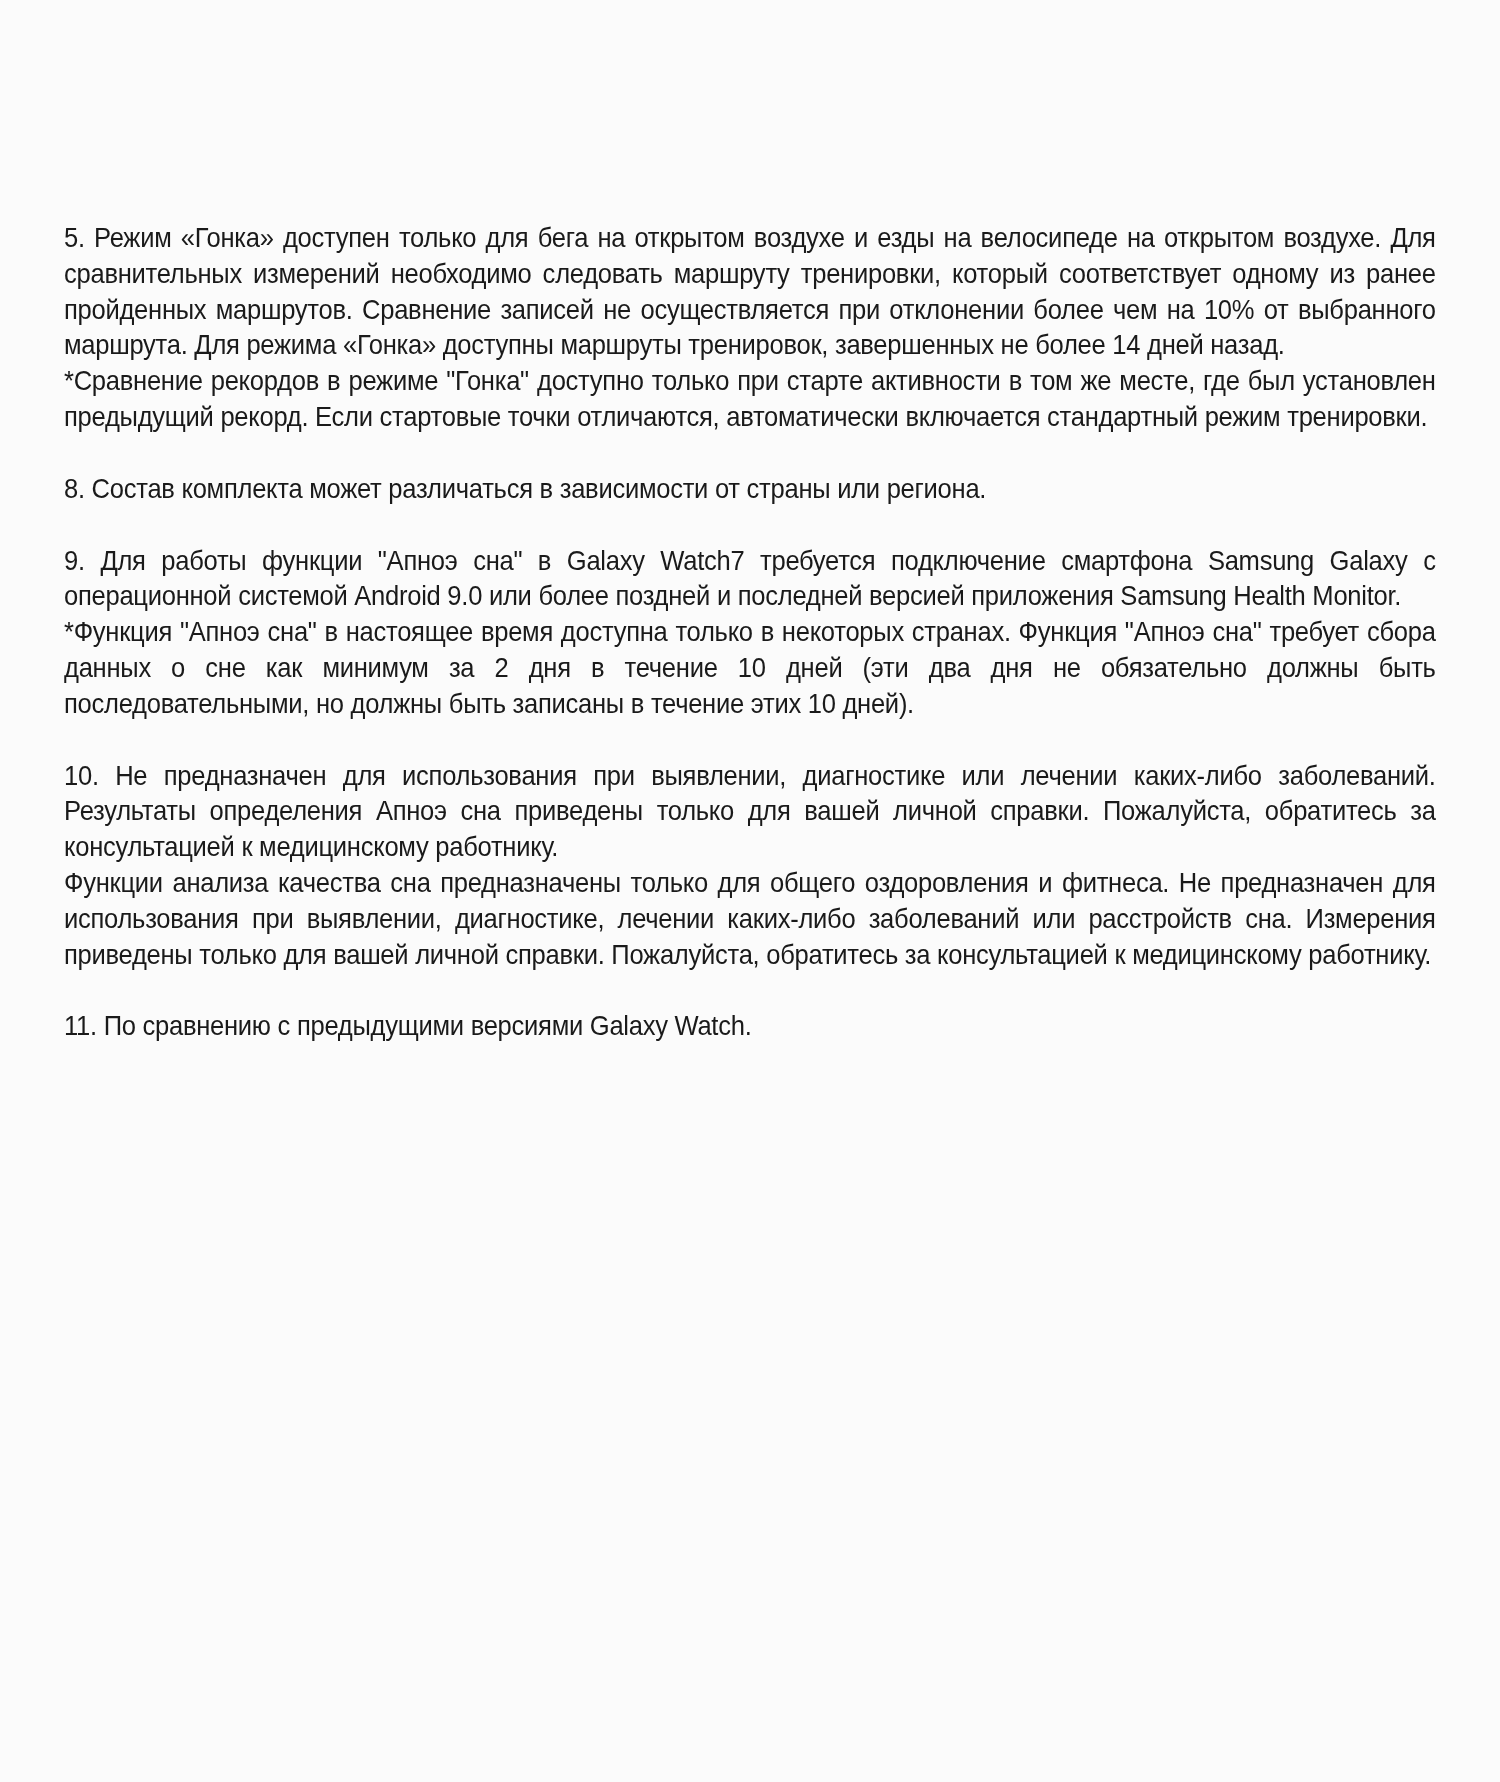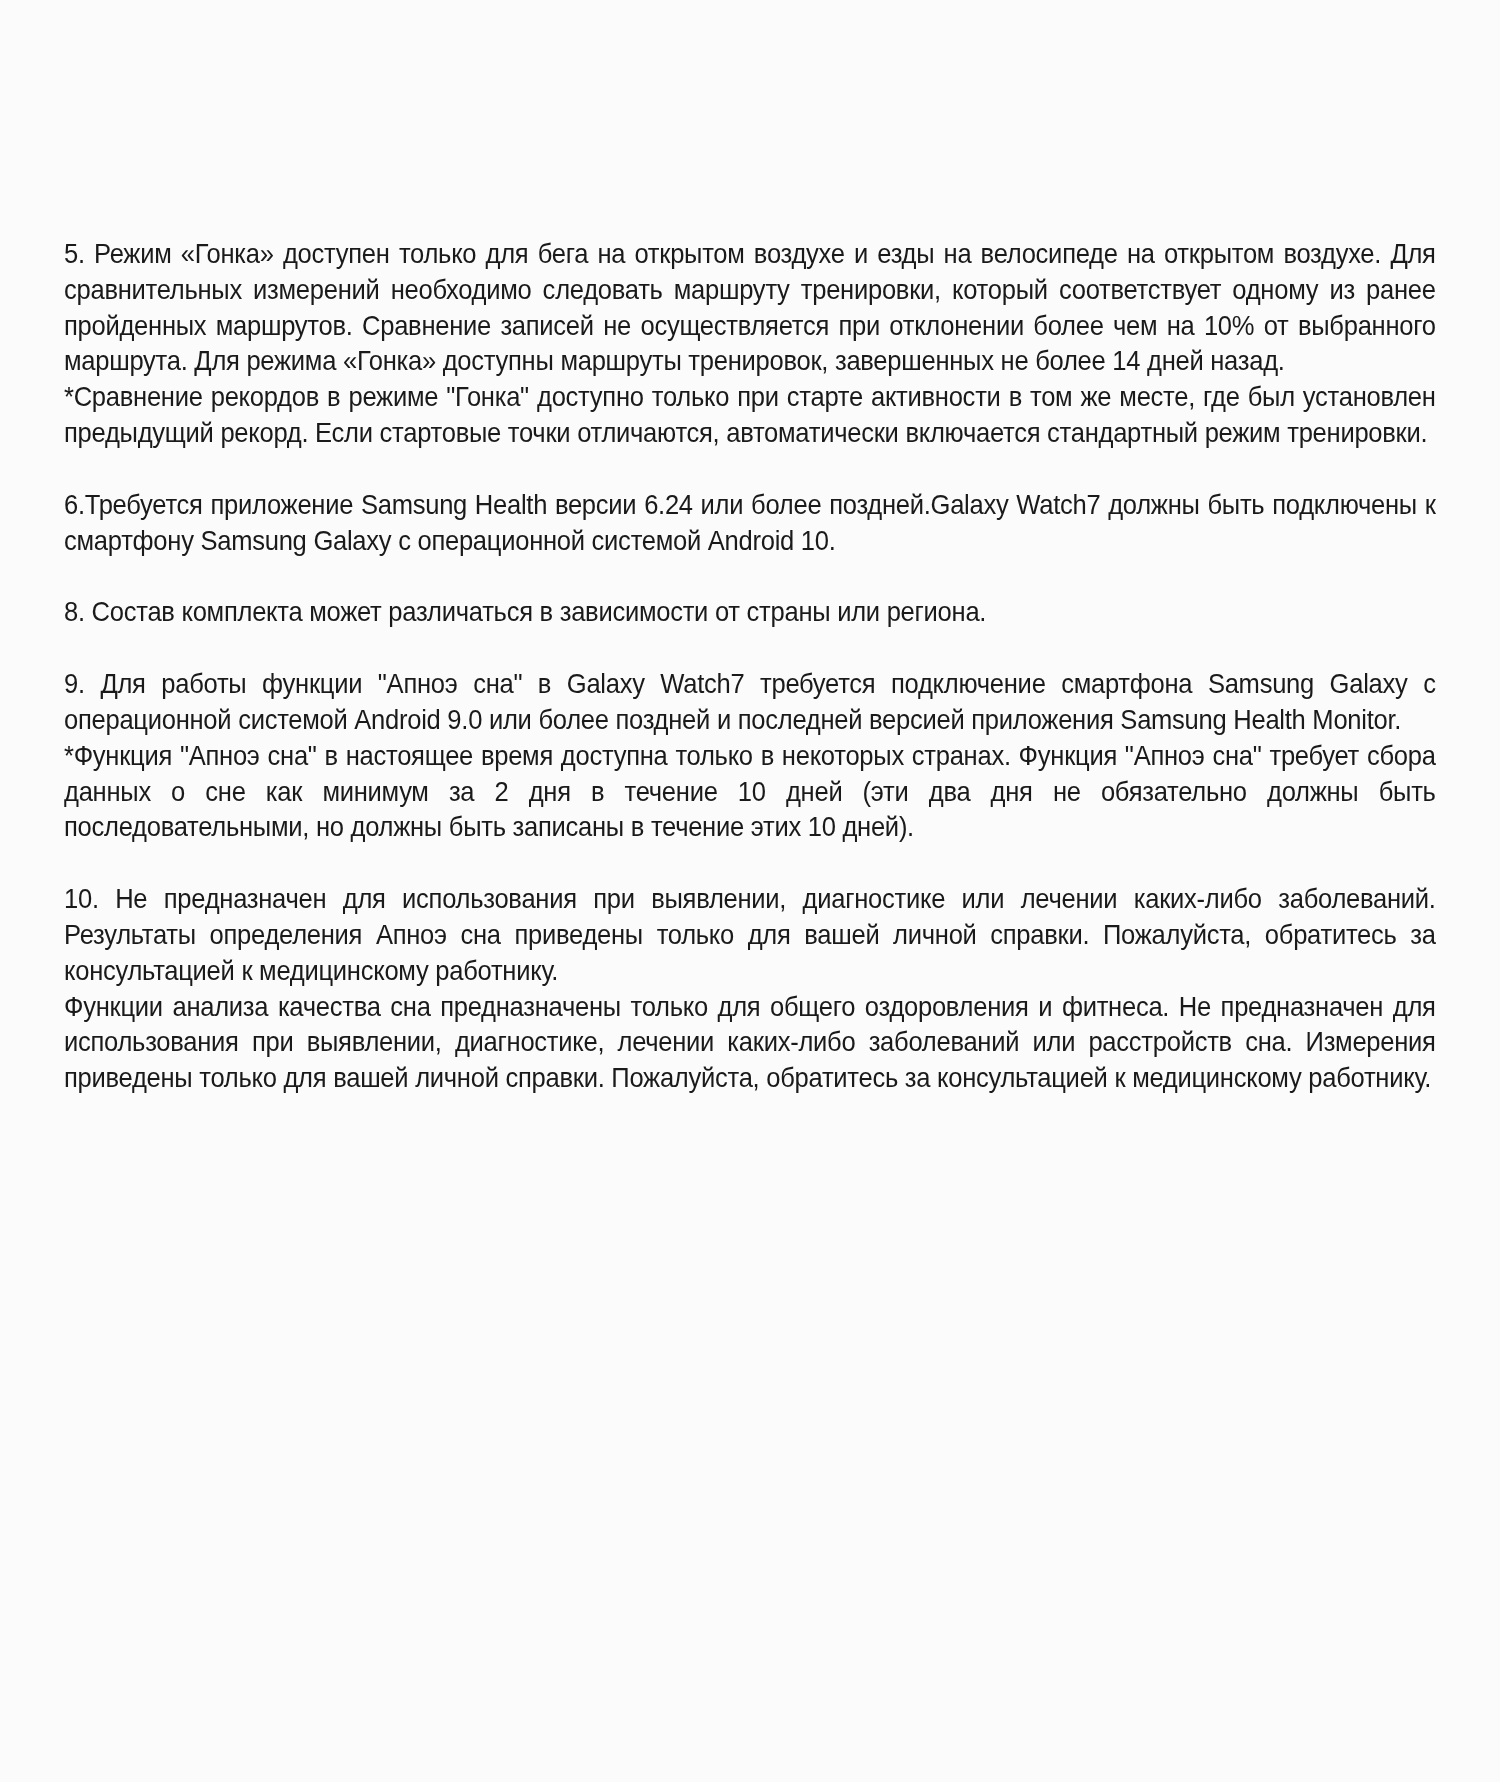--- a/index.html
+++ b/index.html
@@ -11,21 +11,21 @@
     width: 1500px;
     height: 1782px;
     position: relative;
     overflow: hidden;
     font-family: "Liberation Sans", "DejaVu Sans", sans-serif;
     color: #1a1a1a;
   }
   .page {
     position: absolute;
     left: 64px;
-    top: 236px;
+    top: 220px;
     width: 1372px;
   }
   .note {
     margin: 0 0 36px 0;
   }
   .para {
     margin: 0;
     font-size: 27.5px;
     line-height: 35.8px;
     letter-spacing: -0.3px;
@@ -39,33 +39,33 @@
 </head>
 <body>
 
 <div class="page">
 
   <div class="note">
     <p class="para">5. Режим «Гонка» доступен только для бега на открытом воздухе и езды на велосипеде на открытом воздухе. Для сравнительных измерений необходимо следовать маршруту тренировки, который соответствует одному из ранее пройденных маршрутов. Сравнение записей не осуществляется при отклонении более чем на 10% от выбранного маршрута. Для режима «Гонка» доступны маршруты тренировок, завершенных не более 14 дней назад.</p>
     <p class="para">*Сравнение рекордов в режиме "Гонка" доступно только при старте активности в том же месте, где был установлен предыдущий рекорд. Если стартовые точки отличаются, автоматически включается стандартный режим тренировки.</p>
   </div>
 
-  <div class="note">
-    <p class="para">6.Требуется приложение Samsung Health версии 6.24 или более поздней.Galaxy Watch7 должны быть подключены к смартфону Samsung Galaxy с операционной системой Android 10.</p>
-  </div>
 
 
   <div class="note">
     <p class="para">8. Состав комплекта может различаться в зависимости от страны или региона.</p>
   </div>
 
   <div class="note">
     <p class="para">9. Для работы функции "Апноэ сна" в Galaxy Watch7 требуется подключение смартфона Samsung Galaxy с операционной системой Android 9.0 или более поздней и последней версией приложения Samsung Health Monitor.</p>
     <p class="para">*Функция "Апноэ сна" в настоящее время доступна только в некоторых странах. Функция "Апноэ сна" требует сбора данных о сне как минимум за 2 дня в течение 10 дней (эти два дня не обязательно должны быть последовательными, но должны быть записаны в течение этих 10 дней).</p>
   </div>
 
   <div class="note">
     <p class="para">10. Не предназначен для использования при выявлении, диагностике или лечении каких-либо заболеваний. Результаты определения Апноэ сна приведены только для вашей личной справки. Пожалуйста, обратитесь за консультацией к медицинскому работнику.</p>
     <p class="para">Функции анализа качества сна предназначены только для общего оздоровления и фитнеса. Не предназначен для использования при выявлении, диагностике, лечении каких-либо заболеваний или расстройств сна. Измерения приведены только для вашей личной справки. Пожалуйста, обратитесь за консультацией к медицинскому работнику.</p>
   </div>
 
+  <div class="note">
+    <p class="para">11. По сравнению с предыдущими версиями Galaxy Watch.</p>
+  </div>
 
 </div>
 
 </body></html>

